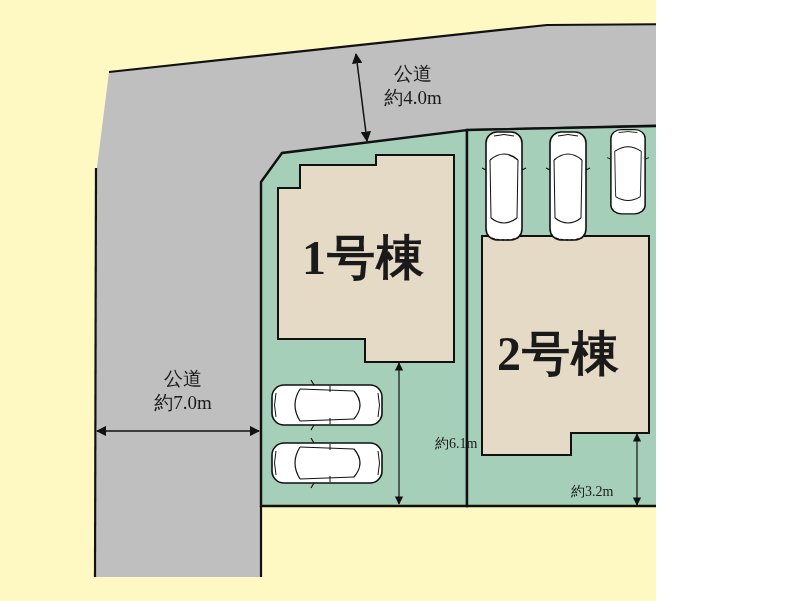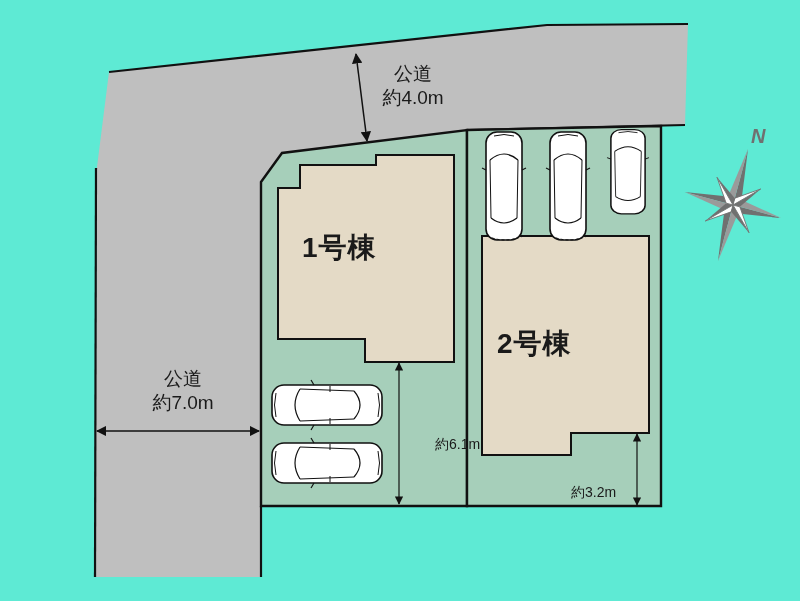--- a/index.html
+++ b/index.html
@@ -1,21 +1,21 @@
 <!DOCTYPE html>
 <html><head>
 <meta charset="utf-8">
 <style>
   html, body { margin: 0; padding: 0; background: #ffffff; }
-  .stage { position: relative; width: 800px; height: 601px; overflow: hidden; background: #5eead4; font-family: Liberation Sans, sans-serif; }
+  .stage { position: relative; width: 656px; height: 601px; overflow: hidden; background: #fef9c3; font-family: Liberation Serif, serif; }
   svg { position: absolute; left: 0; top: 0; }
   .lbl { position: absolute; color: #1a1a1a; white-space: nowrap; line-height: 1; }
   .road-lbl { font-size: 19px; text-align: center; }
   .road-lbl div { margin-bottom: 5px; }
-  .bldg-lbl { font-size: 28px; font-weight: bold; letter-spacing: 1px; }
+  .bldg-lbl { font-size: 48px; font-weight: bold; letter-spacing: 1px; }
   .dim-lbl { font-size: 14px; }
 </style>
 </head>
 <body>
 
 <div class="stage">
   <svg width="800" height="601" viewBox="0 0 800 601">
     <defs>
       <marker id="arr" viewBox="0 0 10 10" refX="9" refY="5" markerWidth="7" markerHeight="7" orient="auto-start-reverse">
         <path d="M0,0 L10,5 L0,10 z" fill="#111"></path>

